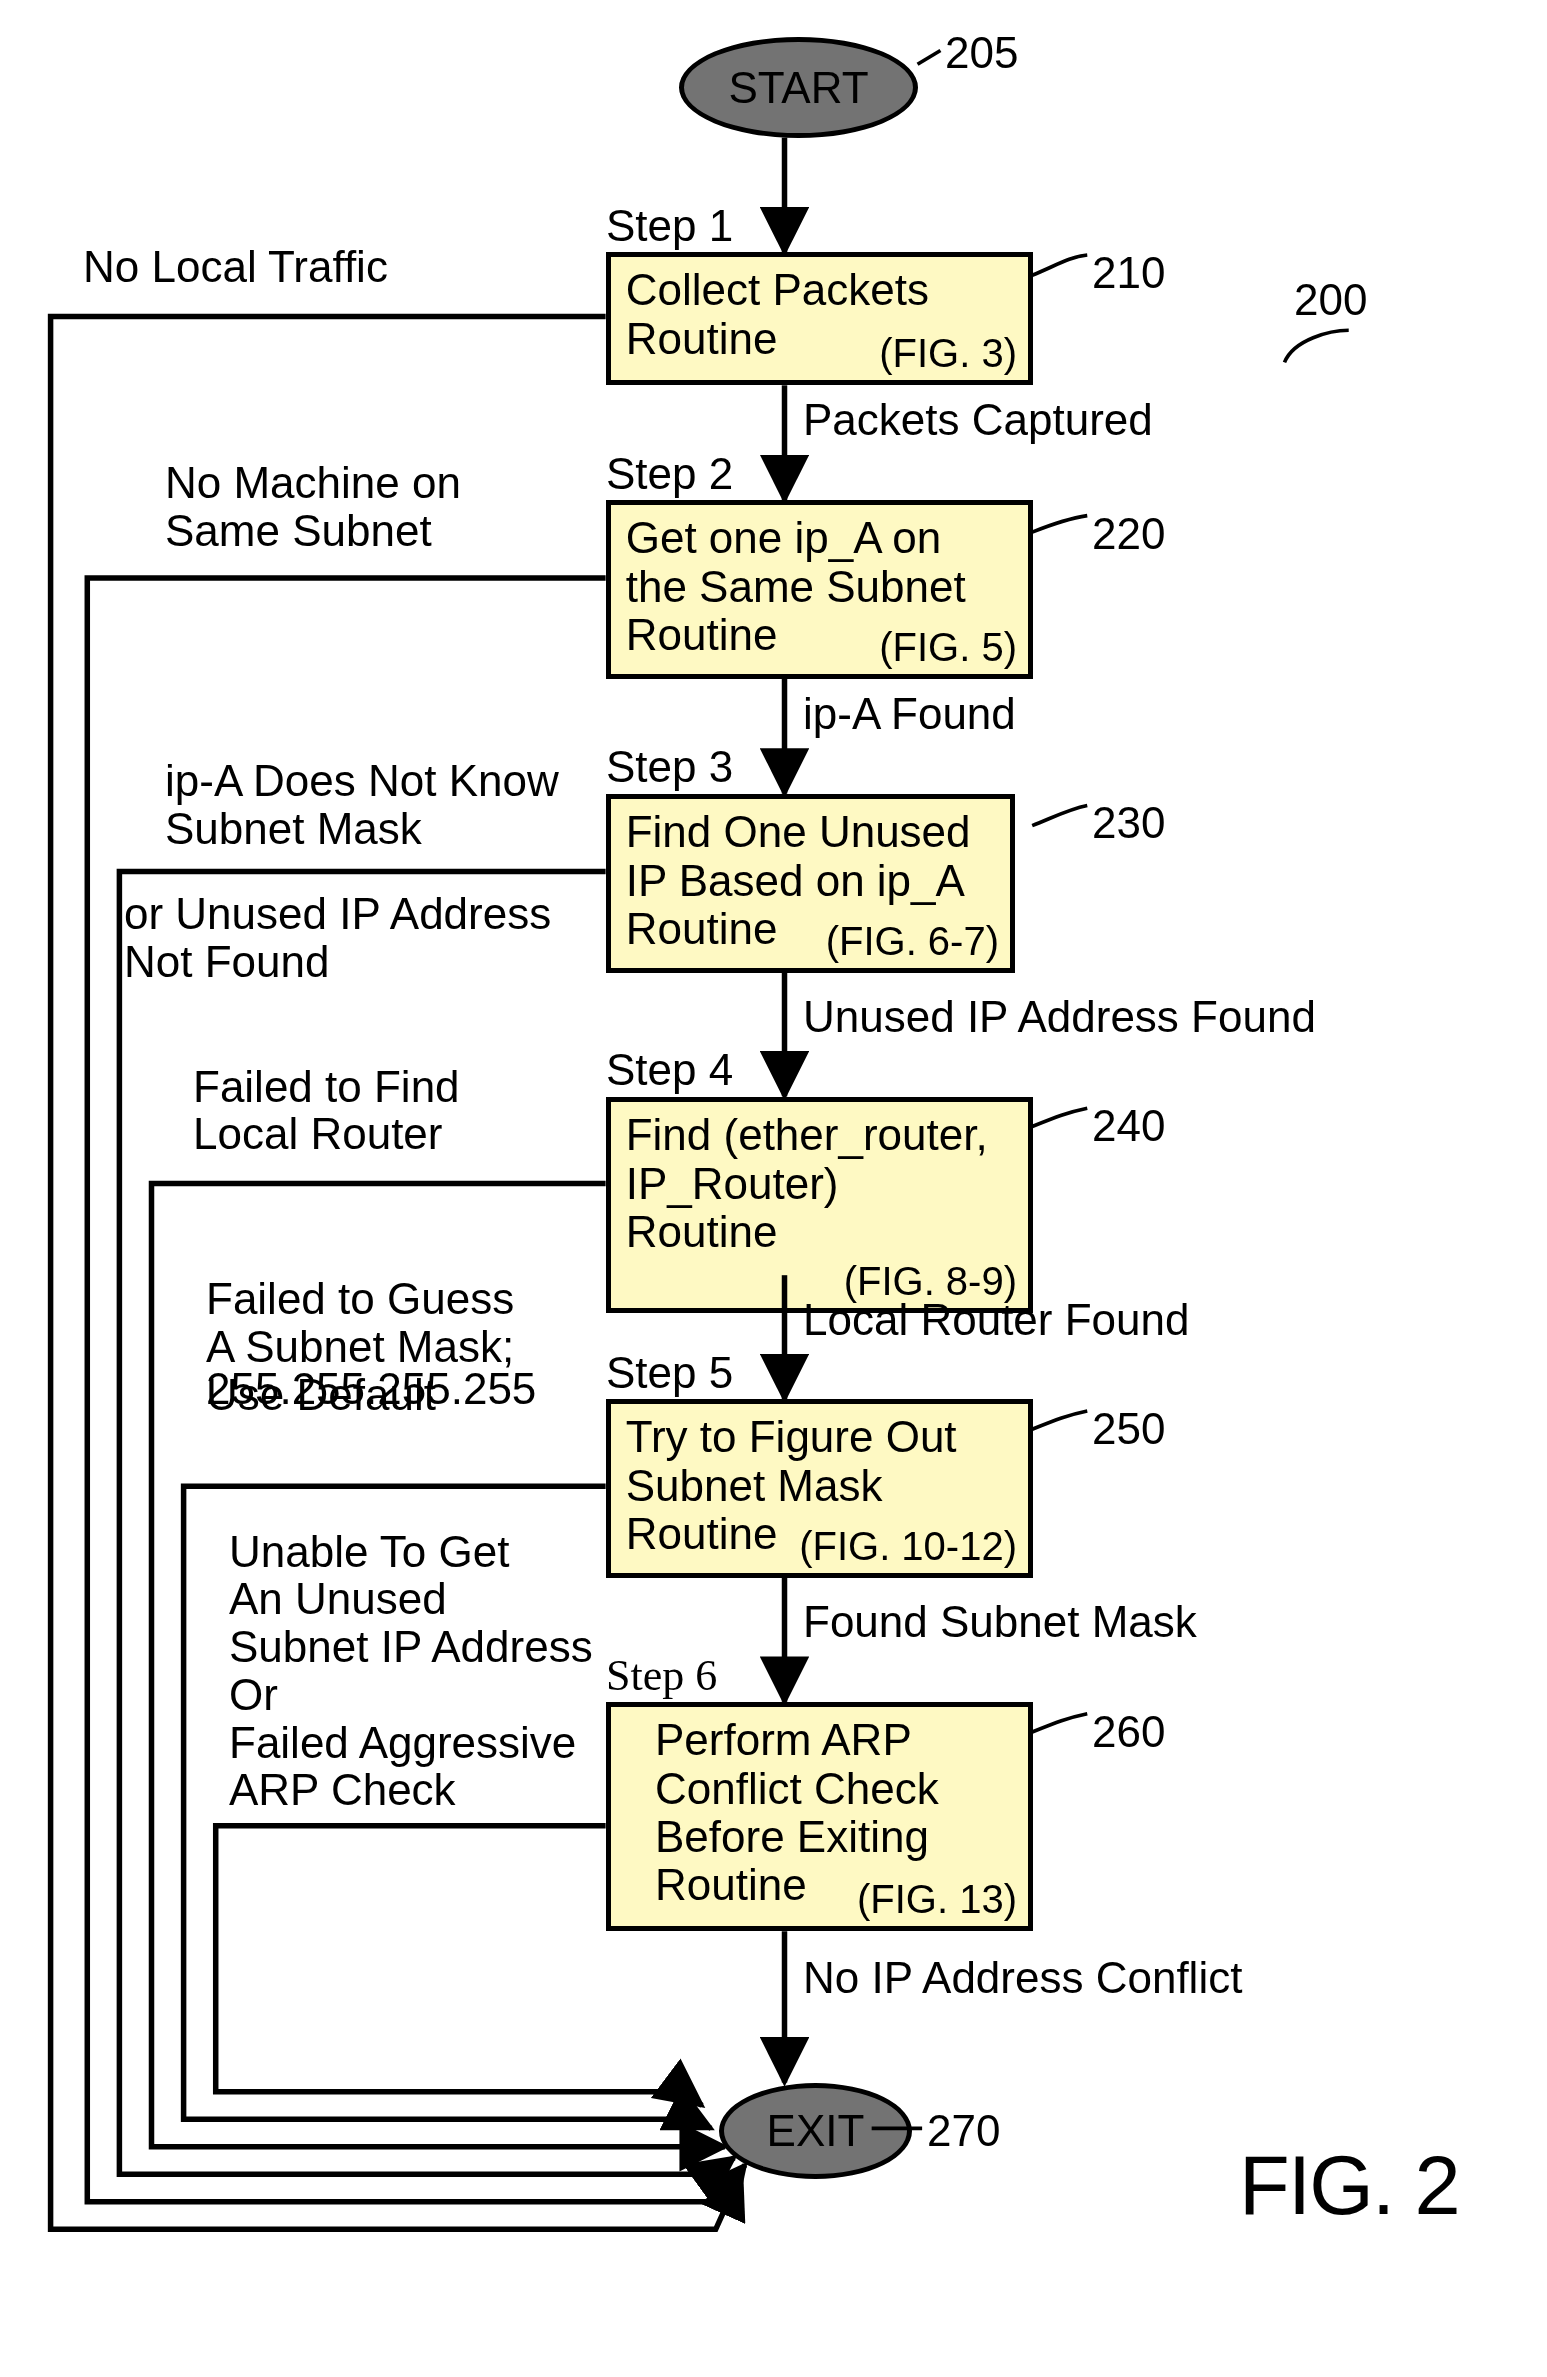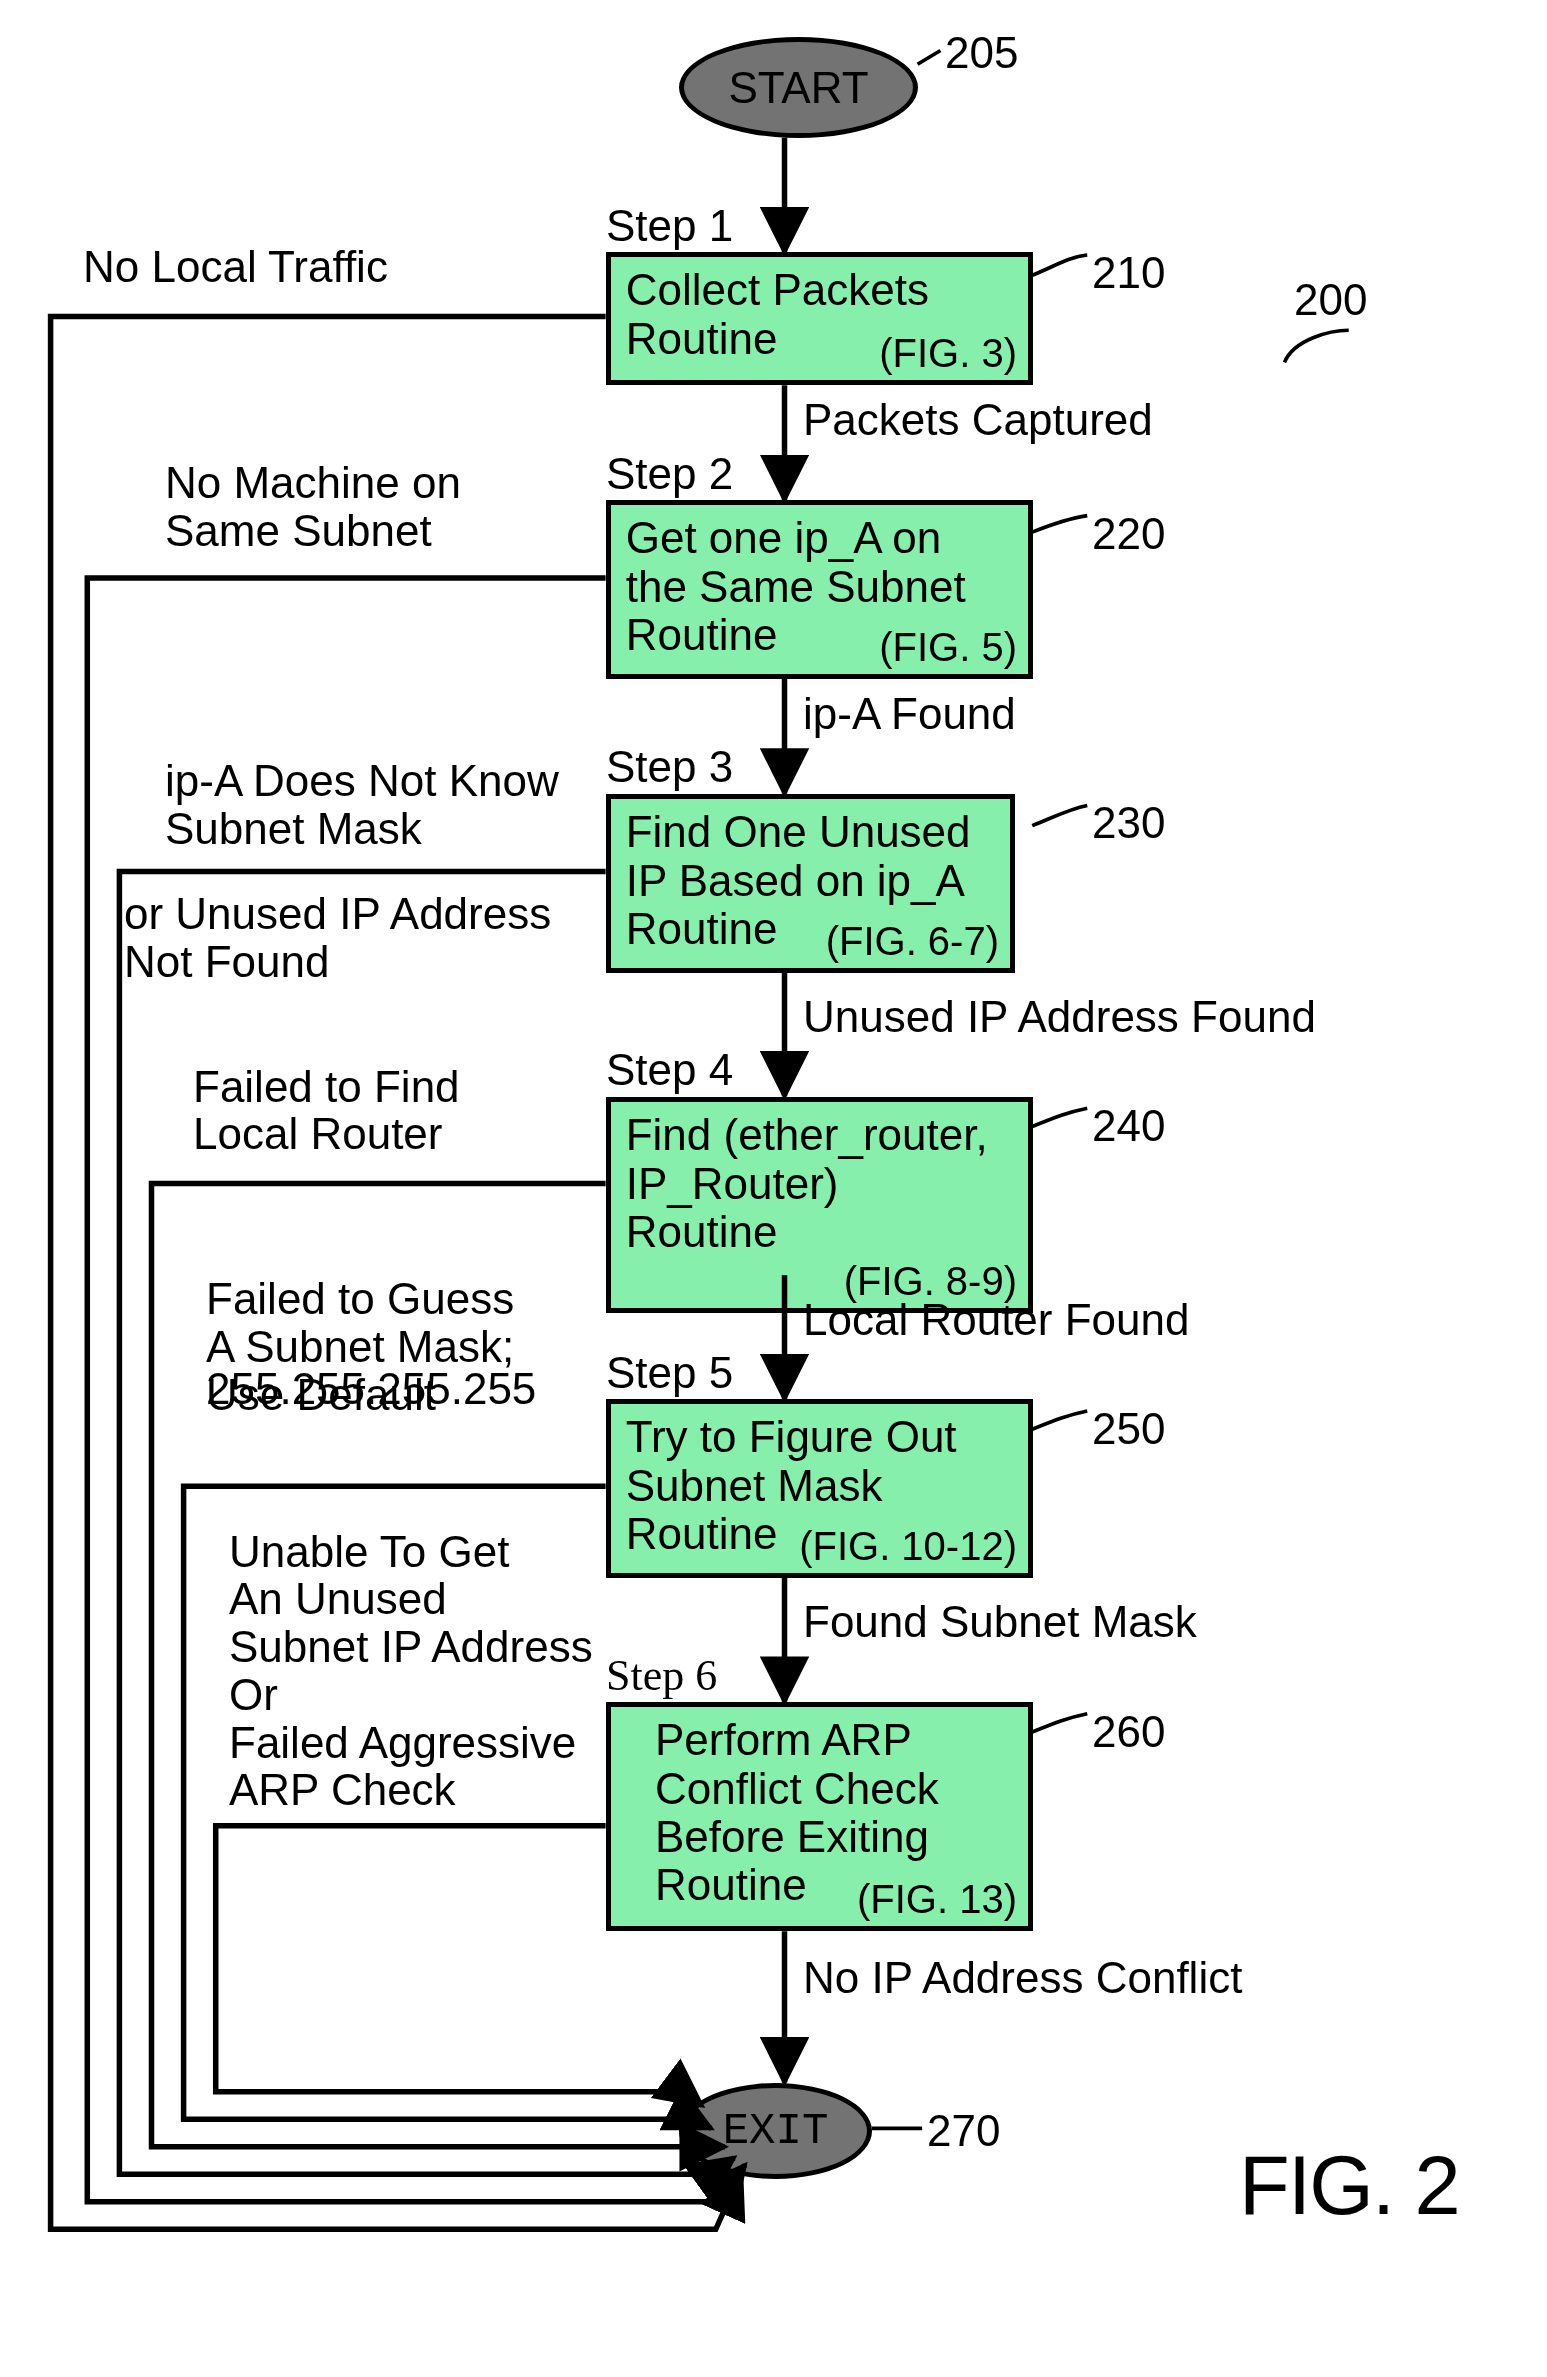--- a/index.html
+++ b/index.html
@@ -30,21 +30,21 @@
       display: flex;
       align-items: center;
       justify-content: center;
       font-size: 44px;
       font-weight: 400;
       background: #737373;
     }
     .box {
       position: absolute;
       border: 5.5px solid #000;
-      background: #86efac;
+      background: #fef9c3;
       padding: 9.2px 14.7px 9.2px 14.7px;
       font-size: 44px;
       line-height: 1.1;
     }
     .box .fig {
       position: absolute;
       right: 11px;
       bottom: 5.5px;
       font-size: 40px;
     }
@@ -123,21 +123,21 @@
   <div class="label" style="left:606px; top:1652px;font-family:Liberation Serif, serif;">Step 6</div>
   <div class="box" style="left:606px; top:1702px; width:427px; height:229px;padding-left:44px;">
     <div>Perform ARP</div>
     <div>Conflict Check</div>
     <div>Before Exiting</div>
     <div>Routine</div>
     <span class="fig">(FIG. 13)</span>
   </div>
   <div class="refnum" style="left:1092px; top:1707px;">260</div>
 
-  <div class="terminator" style="left:679px; top:2083px; width:193px; height:96px;font-family:Liberation Mono, monospace;">
+  <div class="terminator" style="left:719px; top:2083px; width:193px; height:96px;">
     <span>EXIT</span>
   </div>
   <div class="refnum" style="left:927px; top:2106px;">270</div>
 
   <div class="label" style="left:803px; top:396px;">Packets Captured</div>
   <div class="label" style="left:803px; top:690px;">ip-A Found</div>
   <div class="label" style="left:803px; top:993px;">Unused IP Address Found</div>
   <div class="label" style="left:803px; top:1296px;">Local Router Found</div>
   <div class="label" style="left:803px; top:1598px;">Found Subnet Mask</div>
   <div class="label" style="left:803px; top:1954px;">No IP Address Conflict</div>

